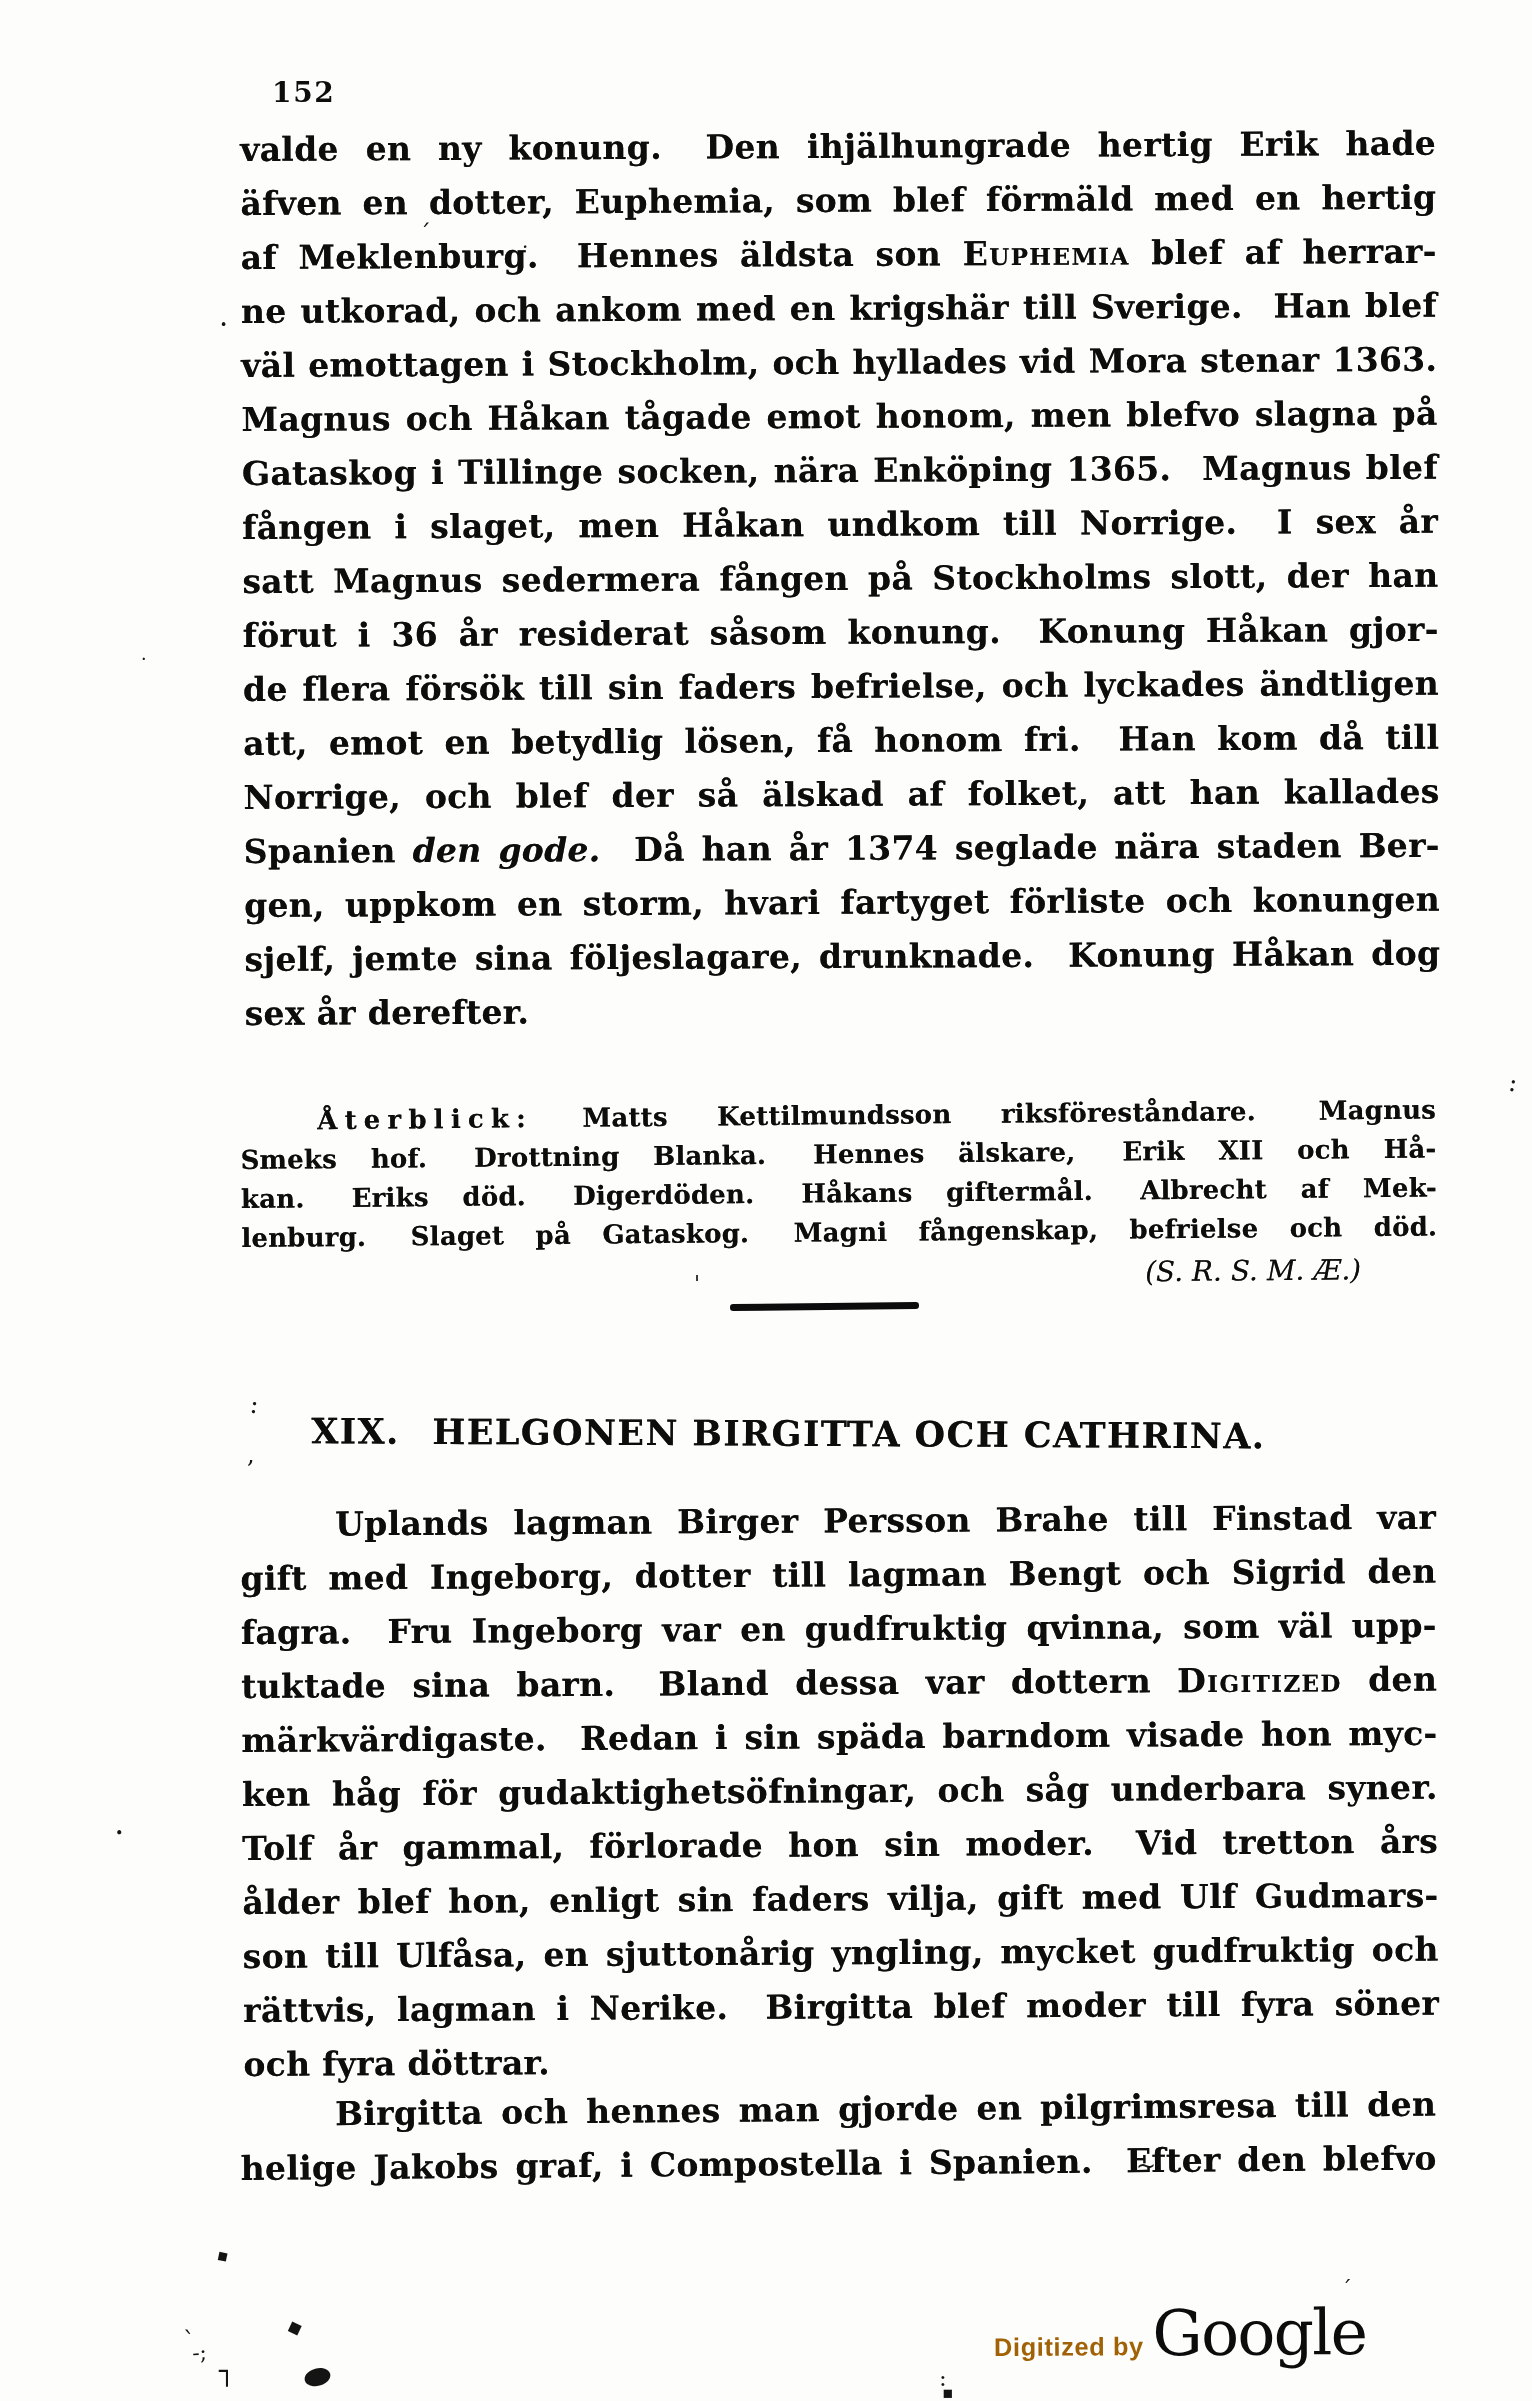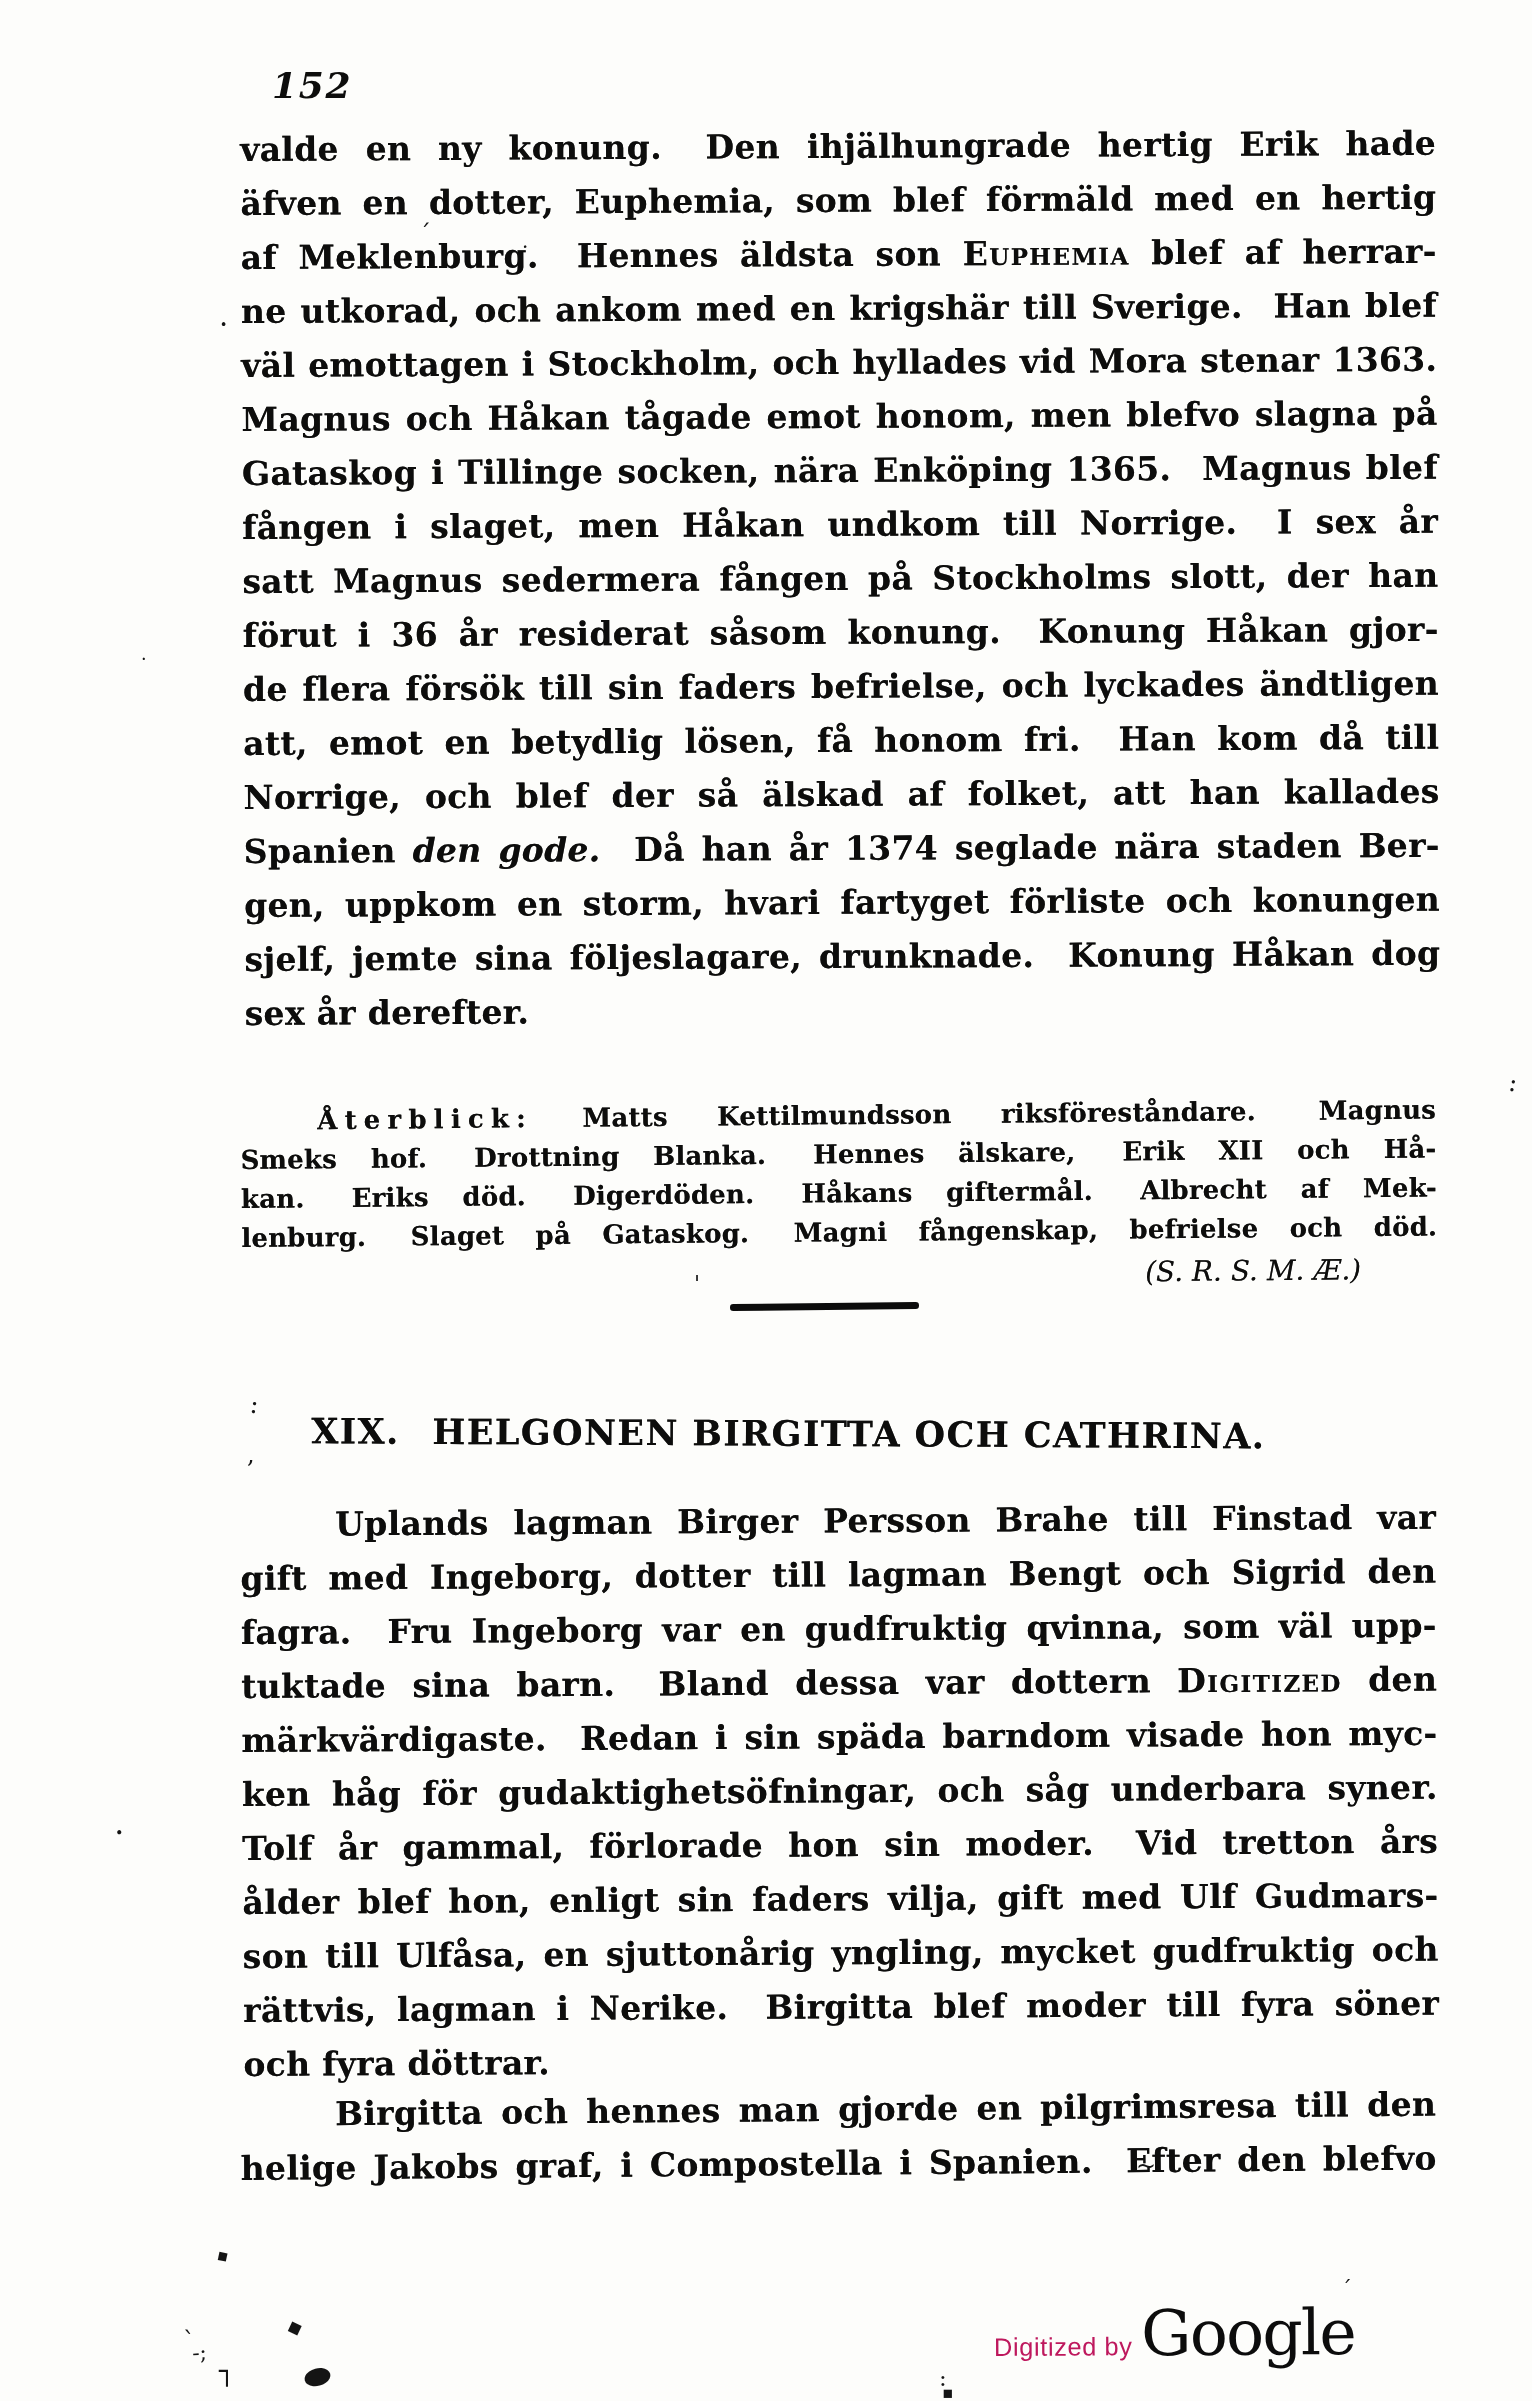--- a/index.html
+++ b/index.html
@@ -6,22 +6,22 @@
   html,body{margin:0;padding:0;background:#e8e8e6;}
   .page{
     position:relative;
     width:1532px;height:2401px;
     background:#fdfdfb;
     overflow:hidden;
     font-family:"DejaVu Serif","Liberation Serif",serif;
     color:#0d0d0c;
   }
   .pagenum{
-    position:absolute;left:272px;top:64px;
-    font-size:36px;font-weight:700;letter-spacing:1.7px;font-style:italic;
+    position:absolute;left:272px;top:76px;
+    font-size:28px;font-weight:700;letter-spacing:1.7px;
   }
   .textblock{position:absolute;left:240px;width:1196px;}
   .para-main{font-size:33px;font-weight:700;letter-spacing:0.3px;}
   .para-main .line{height:54px;line-height:54px;}
   .para-recap{font-size:26px;font-weight:700;letter-spacing:0.2px;}
   .para-recap .line{height:39px;line-height:39px;}
   .line{
     text-align:justify;
     text-align-last:justify;
     -moz-text-align-last:justify;
@@ -56,21 +56,21 @@
     text-shadow:0 0 0.6px rgba(10,10,10,0.65);
     white-space:nowrap;
   }
   .footer{
     position:absolute;left:994px;top:2292px;
     display:flex;align-items:baseline;gap:8.8px;
     transform:rotate(-0.3deg);
   }
   .digitized{
     font-family:"Liberation Sans","DejaVu Sans",sans-serif;
-    font-size:25.4px;color:#be185d;letter-spacing:0.6px;
+    font-size:25.4px;color:#a16207;letter-spacing:0.6px;font-weight:bold;
   }
   .google{
     font-family:"DejaVu Serif","Liberation Serif",serif;
     font-size:63px;color:#0c0c0c;letter-spacing:-1.7px;line-height:83px;
   }
   .artifact{
     position:absolute;color:#141414;line-height:1;
     transform-origin:center;
   }
 </style>

